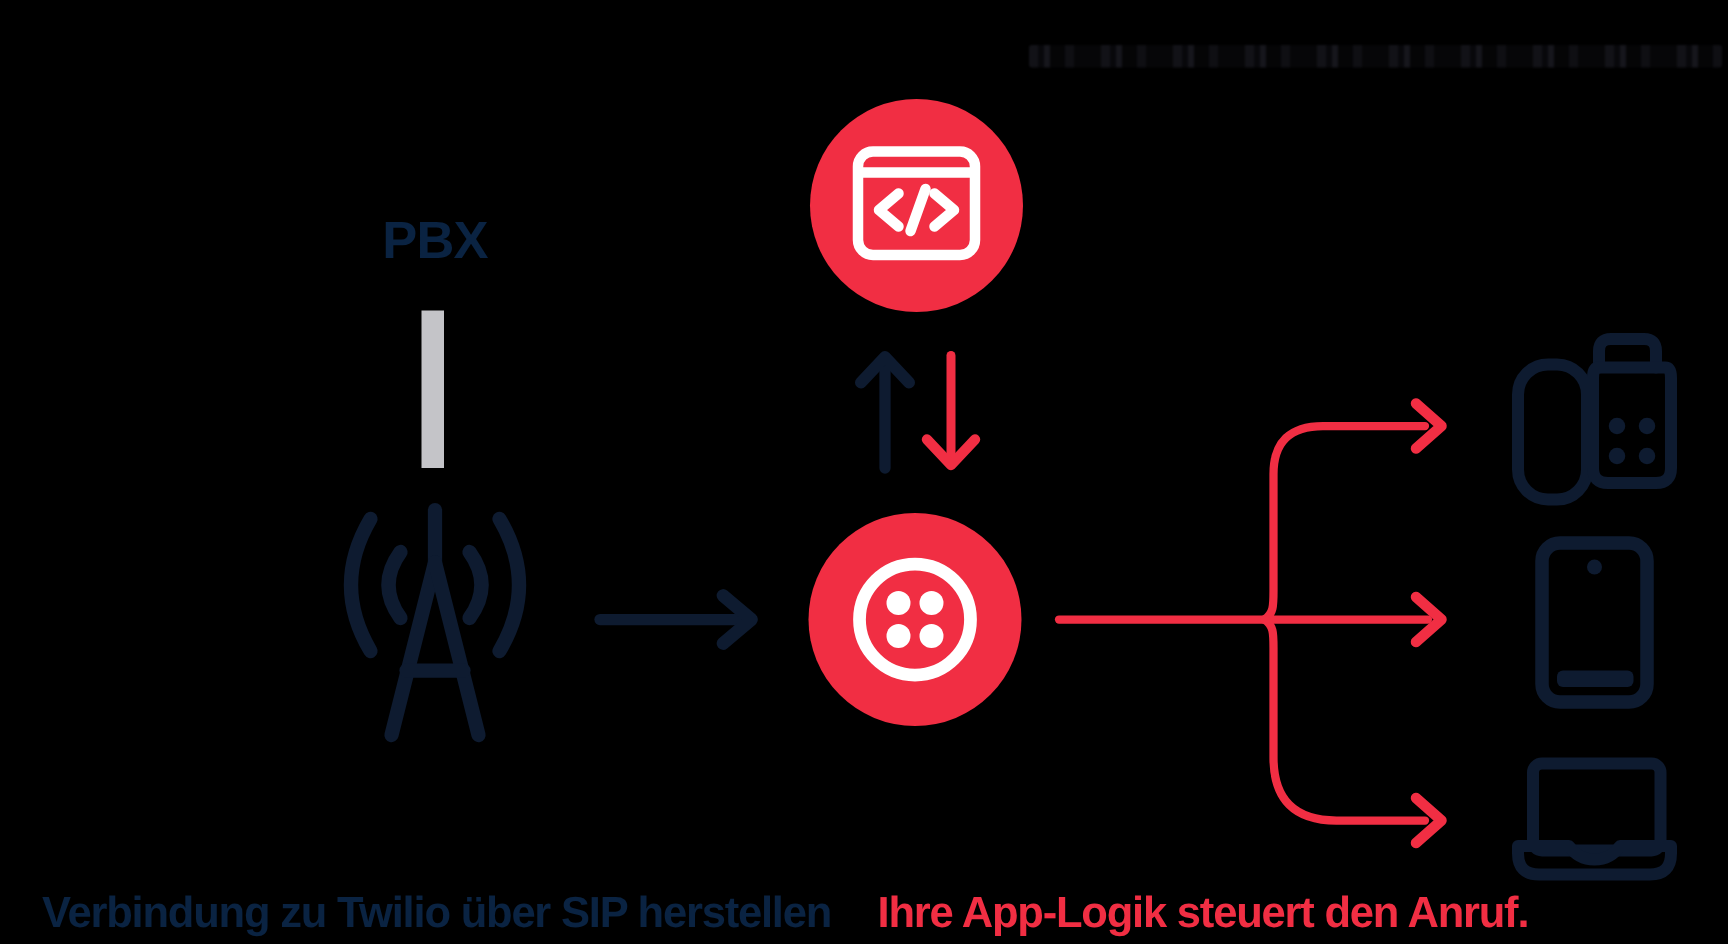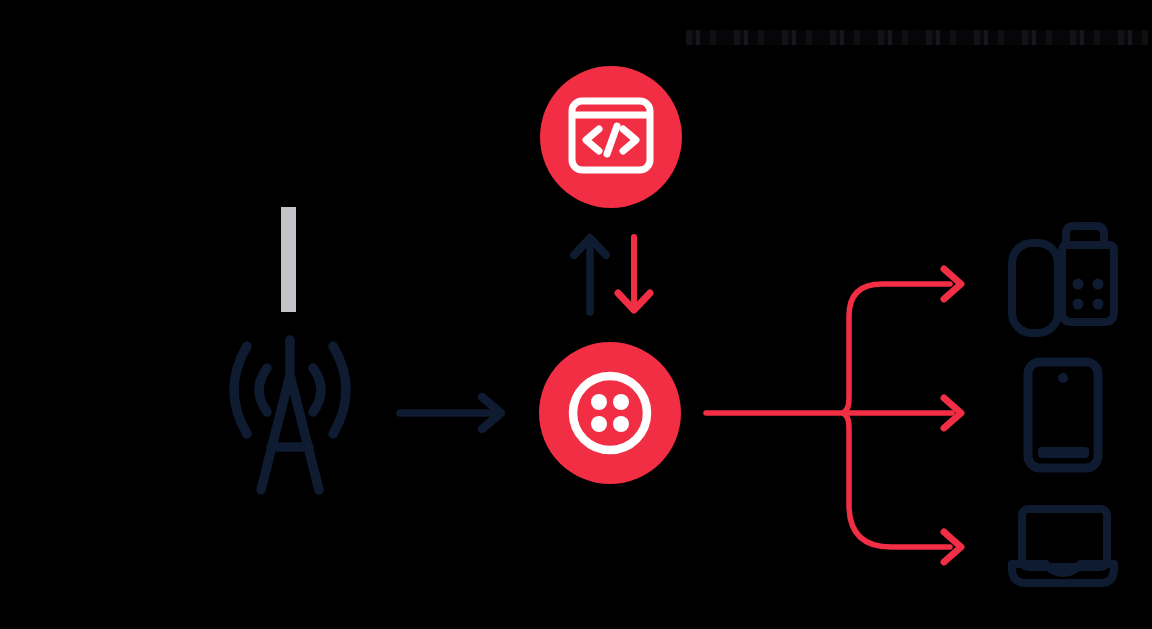--- a/index.html
+++ b/index.html
@@ -63,20 +63,21 @@
     border-radius:2px;
   }
   svg.overlay{position:absolute;left:0;top:0;}
 </style>
 </head>
 <body>
 
 <div class="stage">
 
   <div class="artifact"></div>
+  <div class="txt pbx-label">PBX</div>
 
   <svg class="overlay" width="1152" height="629" viewBox="0 0 1152 629">
 
     <g>
       <rect x="281" y="207" width="15" height="105" fill="#C4C4C8"></rect>
     </g>
 
     <g fill="none" stroke="#0E1B30" stroke-width="9.5" stroke-linecap="round" stroke-linejoin="round">
       <path d="M 247 346 Q 221 390 247 434"></path>
       <path d="M 267 368 Q 251 390 267 412"></path>
@@ -148,14 +149,16 @@
       <circle cx="1063" cy="378" r="5" fill="#0E1B30" stroke="none"></circle>
       <rect x="1038" y="447" width="51" height="11" rx="4" fill="#0E1B30" stroke="none"></rect>
     </g>
 
     <g fill="none" stroke="#0E1B30" stroke-width="8" stroke-linecap="round" stroke-linejoin="round">
       <rect x="1022" y="509" width="85" height="58" rx="6"></rect>
       <path d="M 1012 564 L 1046 564 Q 1052 573 1063 573 Q 1074 573 1080 564 L 1114 564 L 1114 569 Q 1114 583 1100 583 L 1026 583 Q 1012 583 1012 569 Z"></path>
     </g>
   </svg>
 
+  <div class="txt caption-left">Verbindung zu Twilio über SIP herstellen</div>
+  <div class="txt caption-right">Ihre App-Logik steuert den Anruf.</div>
 
 </div>
 
 </body></html>

